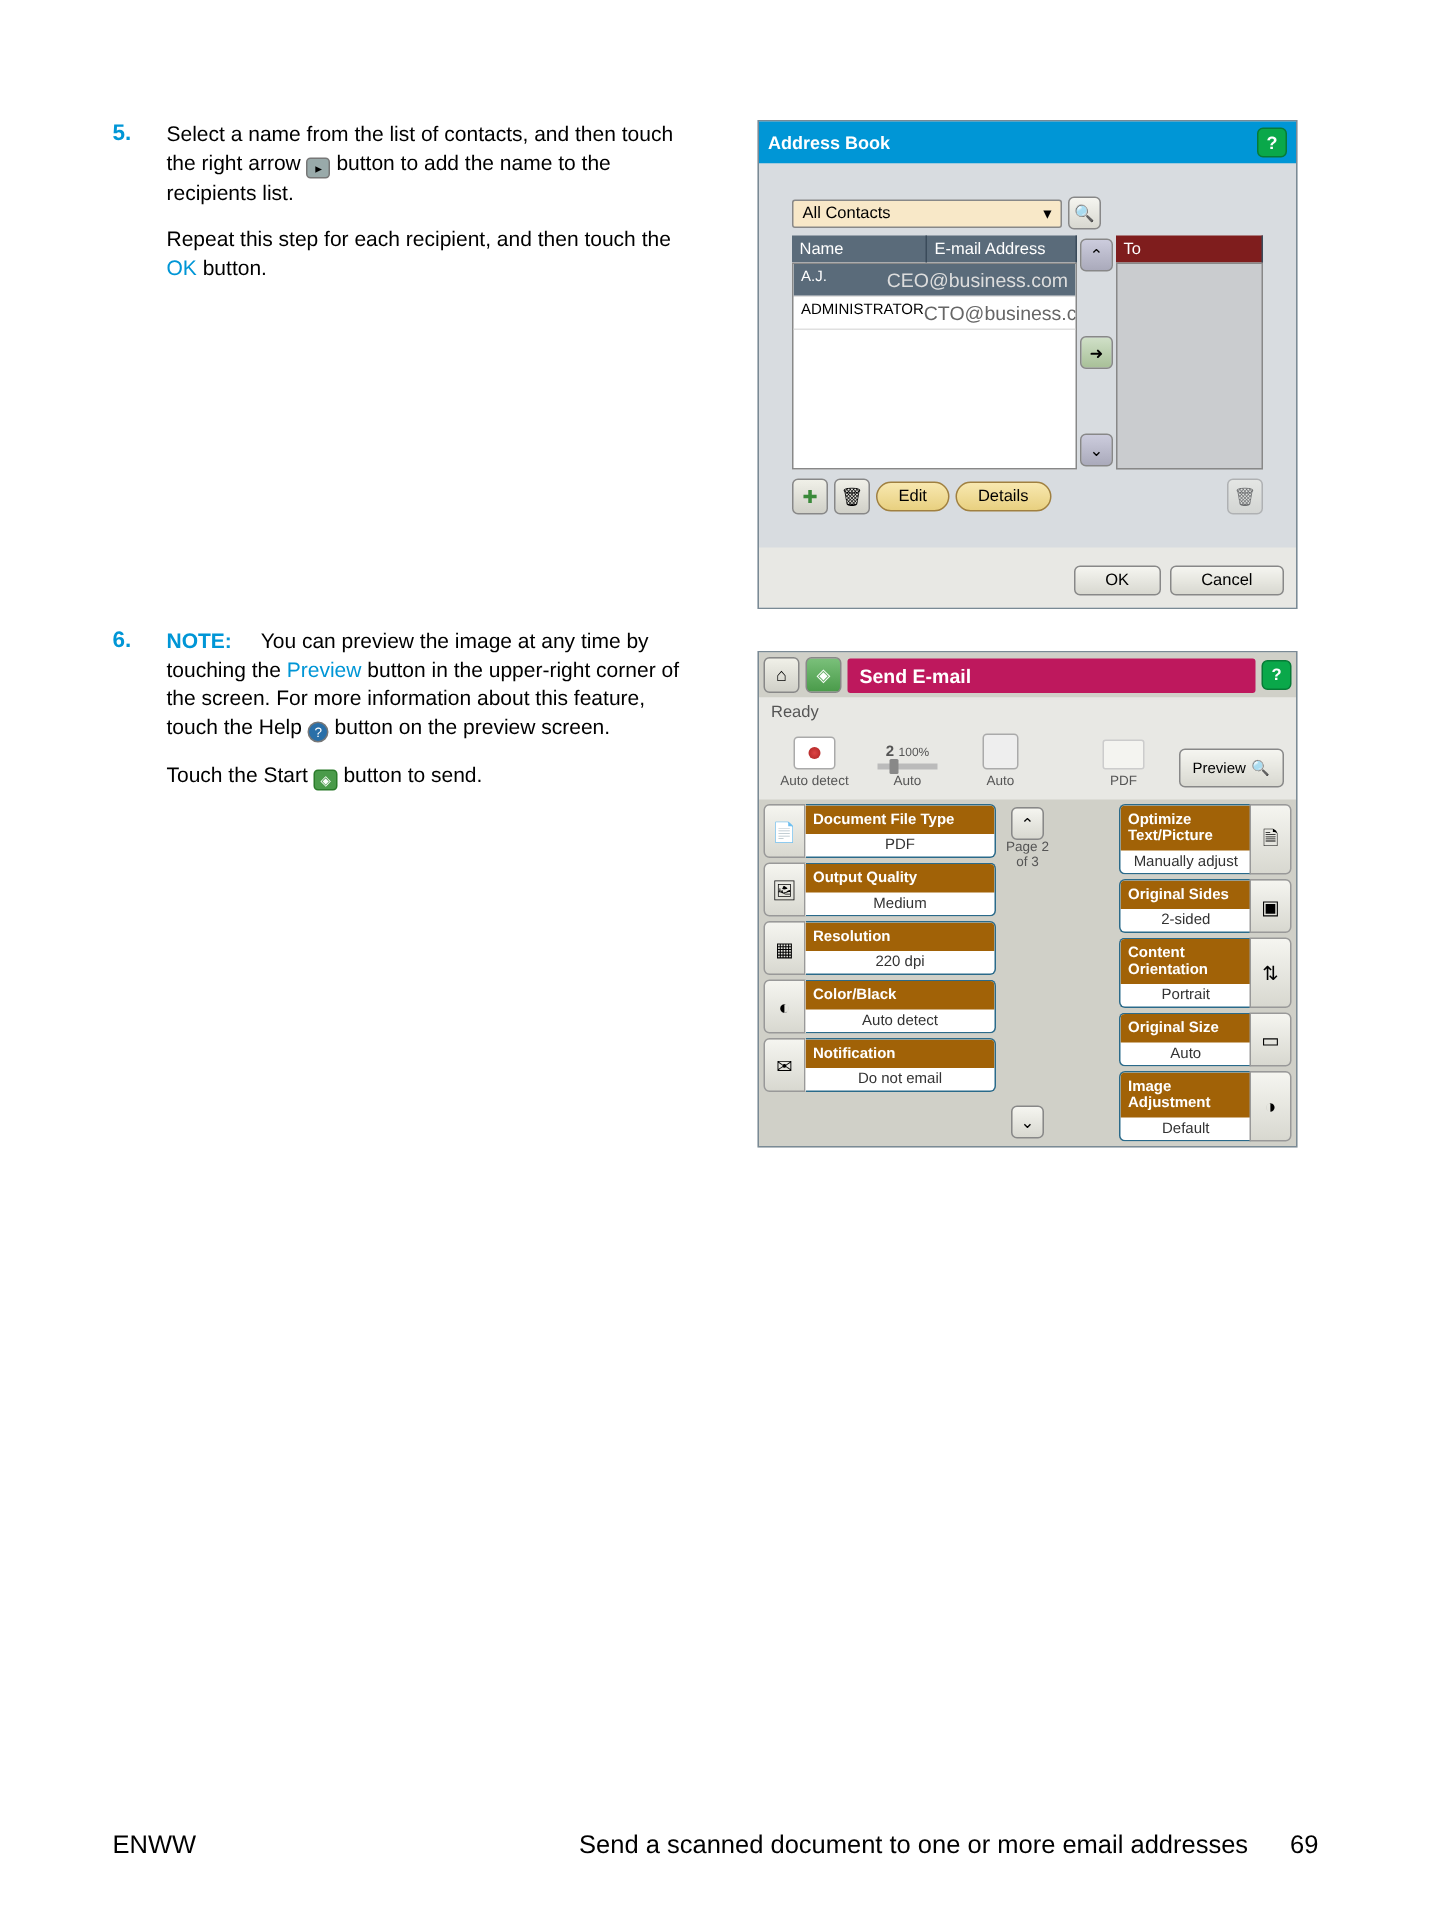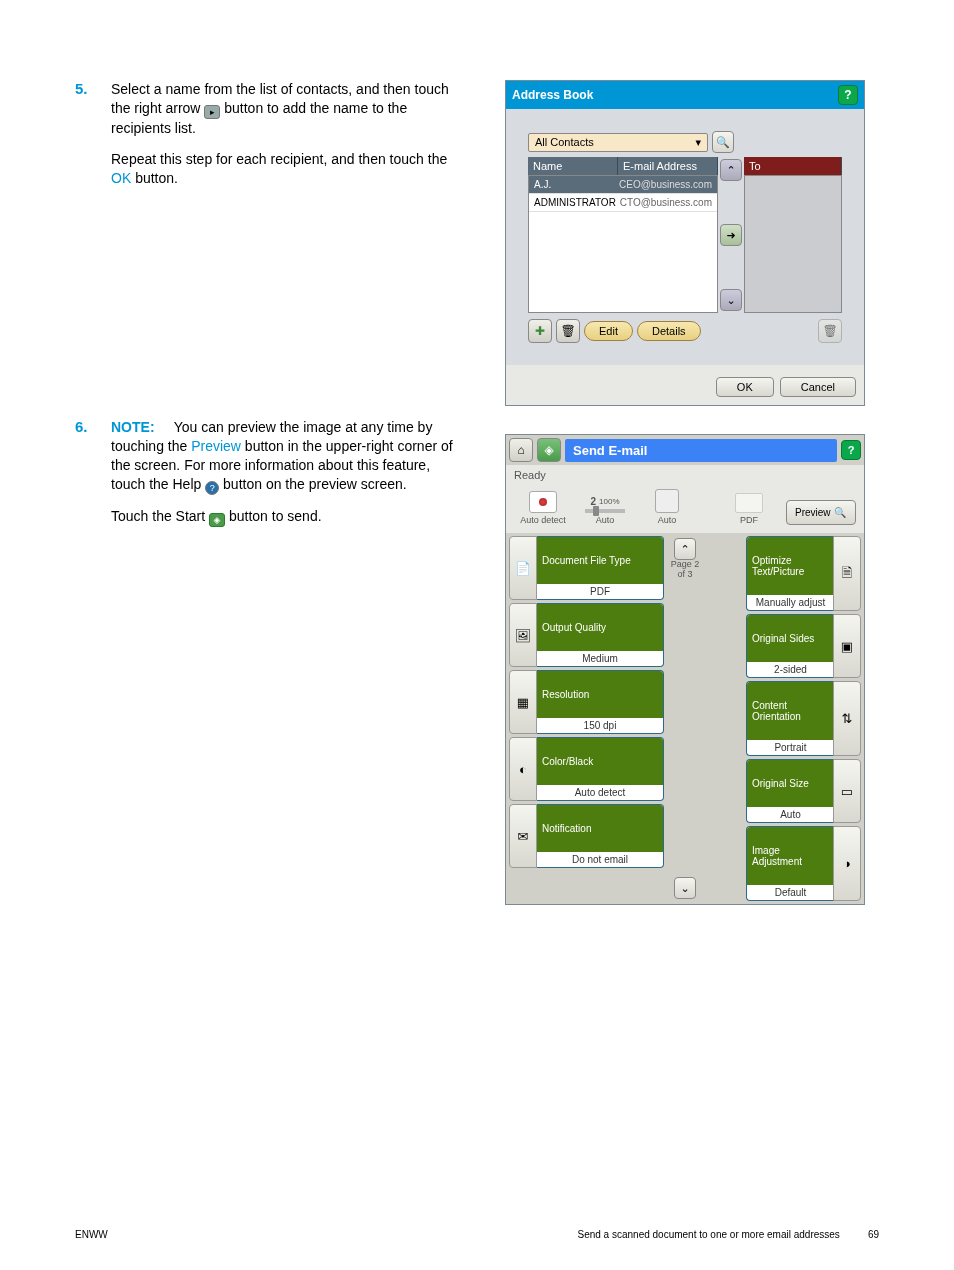--- a/index.html
+++ b/index.html
@@ -131,21 +131,21 @@
     overflow: hidden;
   }
   .ab-row {
     display: flex;
     font-size: 10px;
     padding: 3px 5px;
     border-bottom: 1px solid #e0e0e0;
   }
   .ab-row.selected { background: #5a6b7a; color: #fff; }
   .ab-row > div:first-child { width: 88px; }
-  .ab-row > div:last-child { flex: 1; color: #666; font-size: 10px; }
+  .ab-row > div:last-child { flex: 1; color: #666; font-size: 13px; }
   .ab-row.selected > div:last-child { color: #ddd; }
   .ab-mid-col {
     width: 26px;
     display: flex;
     flex-direction: column;
     justify-content: space-between;
     align-items: center;
     padding: 2px 0;
   }
   .ab-mid-col .arrow-btn {
@@ -206,21 +206,21 @@
   }
   .se-titlebar {
     display: flex;
     align-items: center;
     gap: 4px;
     padding: 3px;
     background: #d0d0c8;
   }
   .se-title-mid {
     flex: 1;
-    background: #3b82f6;
+    background: #be185d;
     color: #fff;
     padding: 4px 8px;
     font-size: 13px;
     font-weight: bold;
     border-radius: 2px;
   }
   .se-status {
     padding: 4px 8px;
     font-size: 11px;
     color: #555;
@@ -273,25 +273,25 @@
   }
   .se-item-main {
     flex:1;
     border:1px solid #2a6a8a;
     border-left:none;
     border-radius:0 4px 4px 0;
     overflow:hidden;
     background:#fff;
   }
   .se-item-title {
-    background:#4d7c0f;
+    background:#a16207;
     color:#fff;
     font-size:10px;
-    padding:18px 5px;
-    font-weight:normal;
+    padding:4px 5px;
+    font-weight:bold;
   }
   .se-item-value {
     font-size:10px;
     padding:2px 5px;
     color:#333;
     text-align:center;
   }
   .se-item-end {
     width: 28px;
     border:1px solid #999; border-radius:0 4px 4px 0;
@@ -304,21 +304,21 @@
   .se-page-ind { font-size:9px; color:#555; text-align:center; line-height:1.1;}
 
   
   .page-footer {
     position: absolute;
     bottom: 30px;
     left: 75px;
     right: 75px;
     display: flex;
     justify-content: space-between;
-    font-size: 10px;
+    font-size: 17px;
   }
   .page-footer .title { margin-right: 14px; }
   .page-footer .pnum { }
   .footer-right { display:flex; align-items:center; gap: 14px; }
 </style>
 </head>
 <body>
 
 <div class="page-content">
 
@@ -475,21 +475,21 @@
               <div class="se-item-icon">🖼</div>
               <div class="se-item-main">
                 <div class="se-item-title">Output Quality</div>
                 <div class="se-item-value">Medium</div>
               </div>
             </div>
             <div class="se-item">
               <div class="se-item-icon">▦</div>
               <div class="se-item-main">
                 <div class="se-item-title">Resolution</div>
-                <div class="se-item-value">150 dpi</div>
+                <div class="se-item-value">220 dpi</div>
               </div>
             </div>
             <div class="se-item">
               <div class="se-item-icon">◐</div>
               <div class="se-item-main">
                 <div class="se-item-title">Color/Black</div>
                 <div class="se-item-value">Auto detect</div>
               </div>
             </div>
             <div class="se-item">

